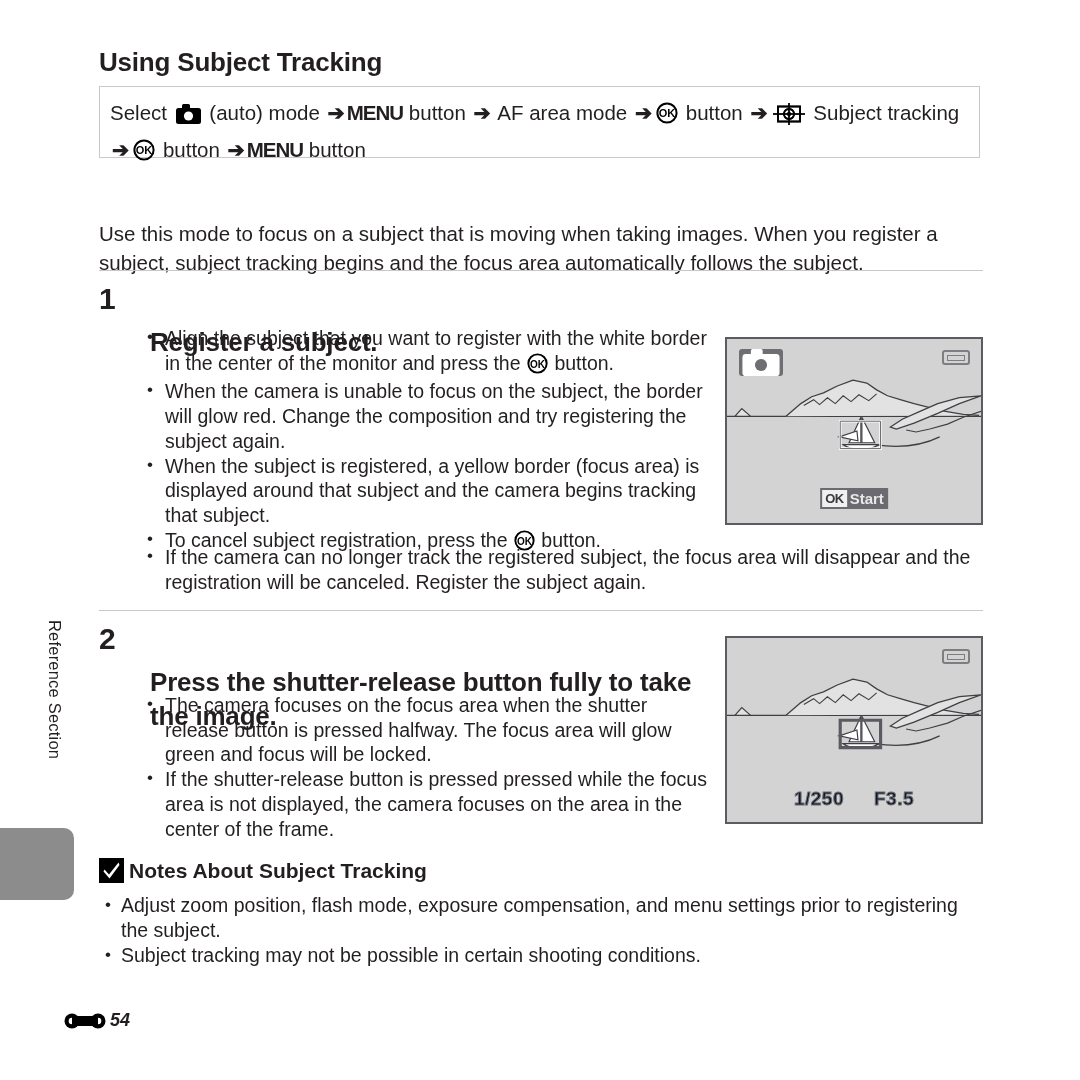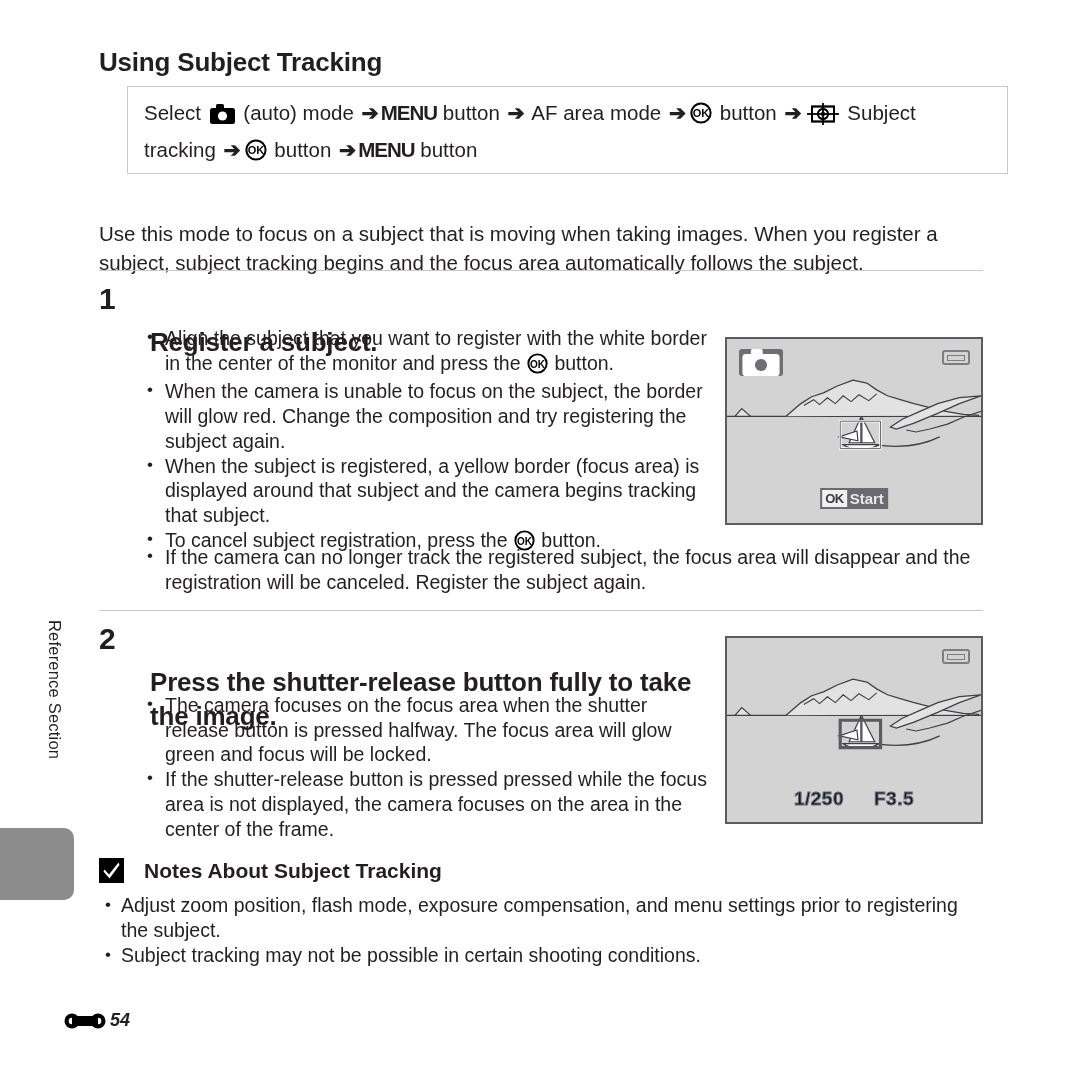--- a/index.html
+++ b/index.html
@@ -38,24 +38,23 @@
 
   #title {
     position:absolute; left:99px; top:30px;
     font-size:26px; font-weight:bold;
     letter-spacing:-0.2px;
   }
 
   
   #nav-box {
     position:absolute; left:99px; top:86px;
-    width:881px; height:88px;
+    width:881px; height:72px;
     border:1.5px solid #c9c9c9;
-    padding:10px 14px 0 16px;
-    margin-left:28px;
+    padding:10px 14px 0 10px;
   }
   #nav-path {
     font-size:20.5px;
     line-height:32px;
     color:#231f20;
     white-space:normal;
   }
 
   
   #intro {
@@ -100,21 +99,21 @@
   }
 
   #s1-list { position:absolute; left:141px; top:326px; width:570px; }
   #s1-list-wide { position:absolute; left:141px; top:545px; width:845px; }
   #s2-list { position:absolute; left:141px; top:693px; width:570px; }
 
   
   #notes-head {
     position:absolute; left:99px; top:858px;
     font-size:21px; font-weight:bold;
-    display:flex; align-items:center; gap:20px;
+    display:flex; align-items:center; gap:5px;
   }
   #check-icon {
     width:25px; height:25px; background:#000;
     display:inline-flex; align-items:center; justify-content:center;
     flex:0 0 auto;
   }
   #check-icon svg { display:block; }
   #notes-list { position:absolute; left:99px; top:893px; width:884px; }
   #notes-list li { font-size:19.5px; line-height:25px; padding-left:22px; }
 

